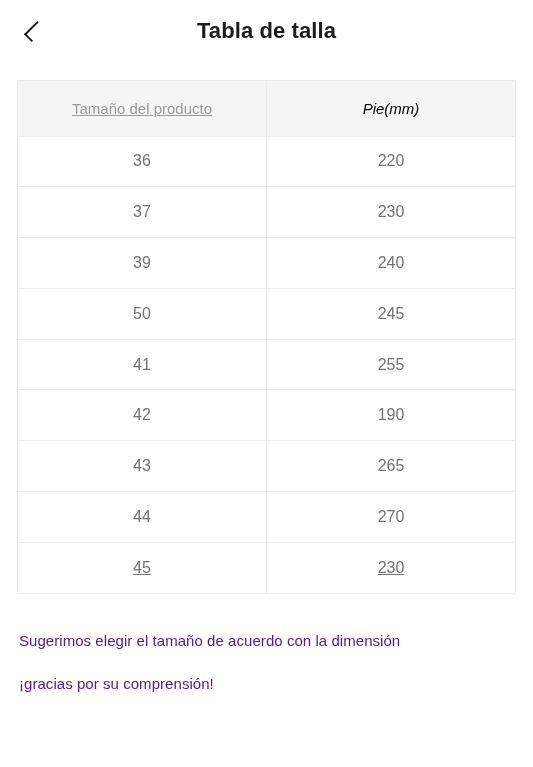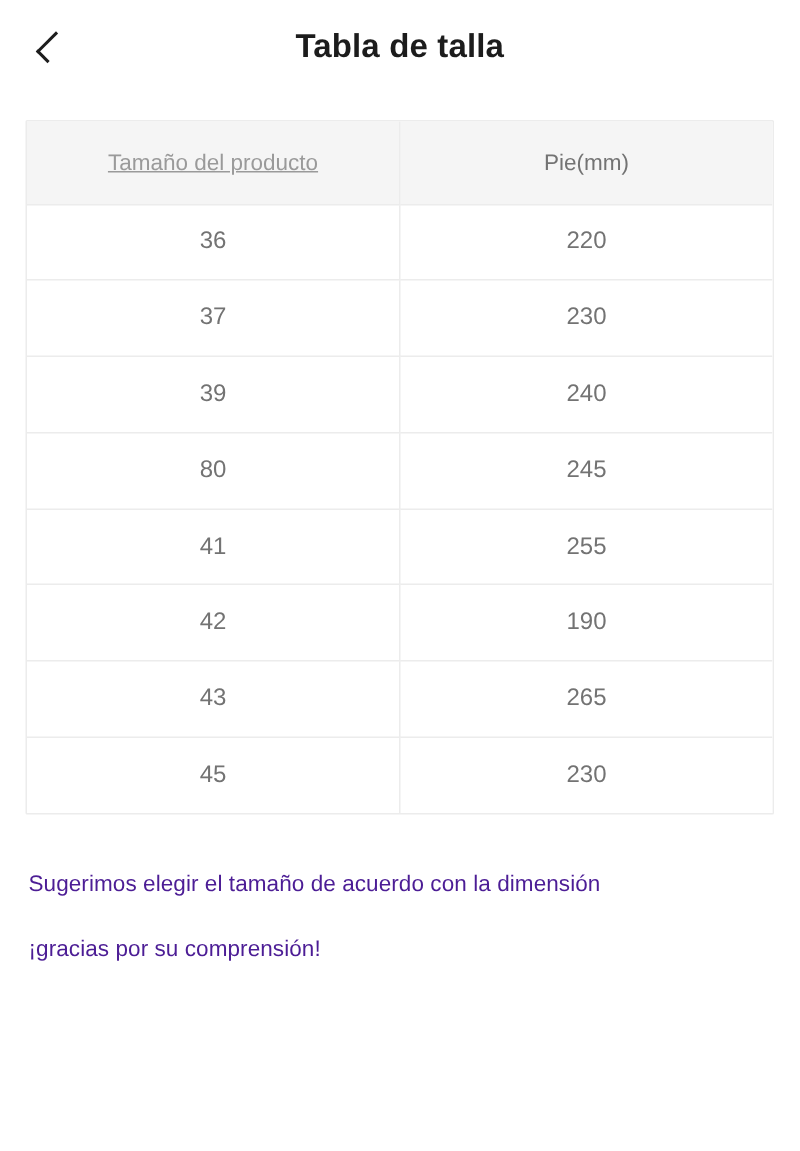--- a/index.html
+++ b/index.html
@@ -80,33 +80,33 @@
   table.size-table td {
     text-align: center;
     vertical-align: middle;
     border-right: 1px solid #ececec;
     border-bottom: 1px solid #ececec;
   }
 
   table.size-table th:last-child,
   table.size-table td:last-child { border-right: none; }
 
-  table.size-table tr:last-child td { border-bottom: none; }
+  table.size-table tr:last-child td { border-bottom: none; text-decoration: underline; }
 
   thead tr { background: #f5f5f5; }
 
   thead th {
     height: 55px;
     font-size: 15px;
     font-weight: normal;
     border-bottom: 1px solid #ececec;
   }
 
   th.col-product { color: #9a9a9a; text-decoration: underline; }
-  th.col-foot    { color: #737373; }
+  th.col-foot    { color: #000000; font-style: italic; }
 
   tbody td {
     height: 50.8px;
     font-size: 16px;
     color: #737373;
     background: #ffffff;
   }
 
   
   .notes {
@@ -149,34 +149,38 @@
         </tr>
         <tr>
           <td>37</td>
           <td>230</td>
         </tr>
         <tr>
           <td>39</td>
           <td>240</td>
         </tr>
         <tr>
-          <td>80</td>
+          <td>50</td>
           <td>245</td>
         </tr>
         <tr>
           <td>41</td>
           <td>255</td>
         </tr>
         <tr>
           <td>42</td>
           <td>190</td>
         </tr>
         <tr>
           <td>43</td>
           <td>265</td>
+        </tr>
+        <tr>
+          <td>44</td>
+          <td>270</td>
         </tr>
         <tr>
           <td>45</td>
           <td>230</td>
         </tr>
       </tbody>
     </table>
   </div>
 
   <div class="notes">

